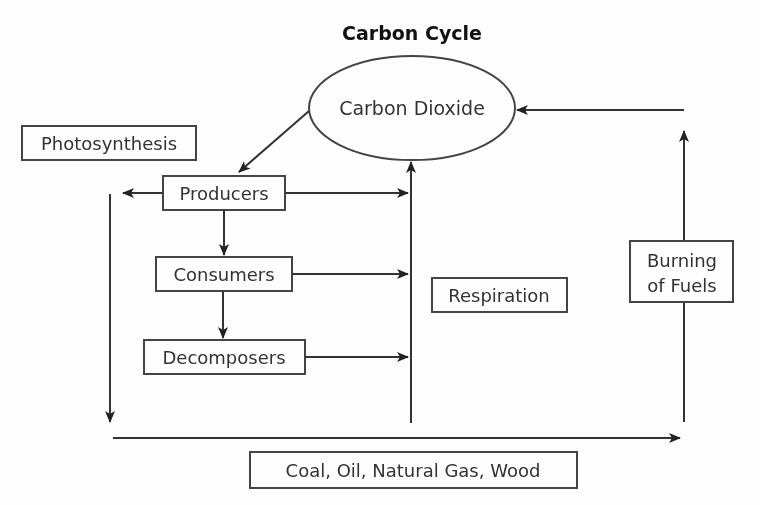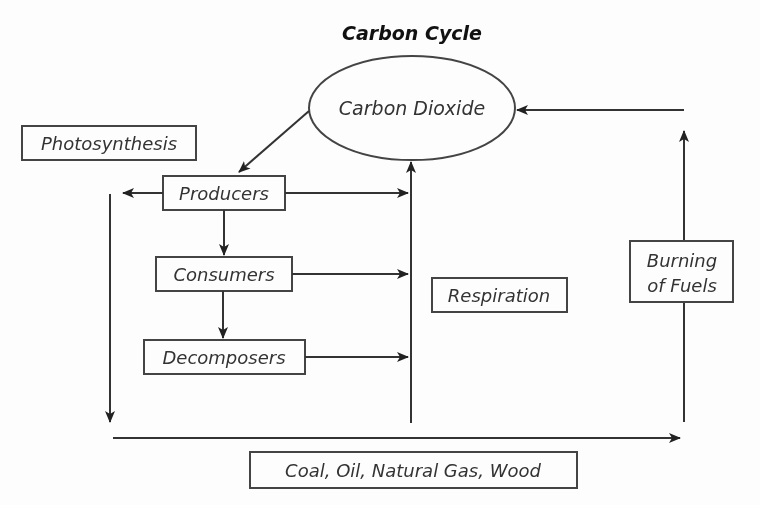--- a/index.html
+++ b/index.html
@@ -1,16 +1,16 @@
 <!DOCTYPE html>
 <html><head>
 <meta charset="utf-8">
 <style>
   html, body { margin: 0; padding: 0; background: #fdfdfd; }
-  #stage { position: relative; width: 760px; height: 505px; overflow: hidden; background: #fdfdfd; font-style: italic; }
+  #stage { position: relative; width: 760px; height: 505px; overflow: hidden; background: #fdfdfd; }
   svg { position: absolute; left: 0; top: 0; }
   .lbl { font-family: "DejaVu Sans", sans-serif; fill: #333; }
   .title { font-family: "DejaVu Sans", sans-serif; font-weight: bold; fill: #111; font-size: 19px; }
   .box { fill: #fdfdfd; stroke: #444; stroke-width: 2; }
   .line { stroke: #333; stroke-width: 2; fill: none; }
 </style>
 </head>
 <body>
 
 <div id="stage">

